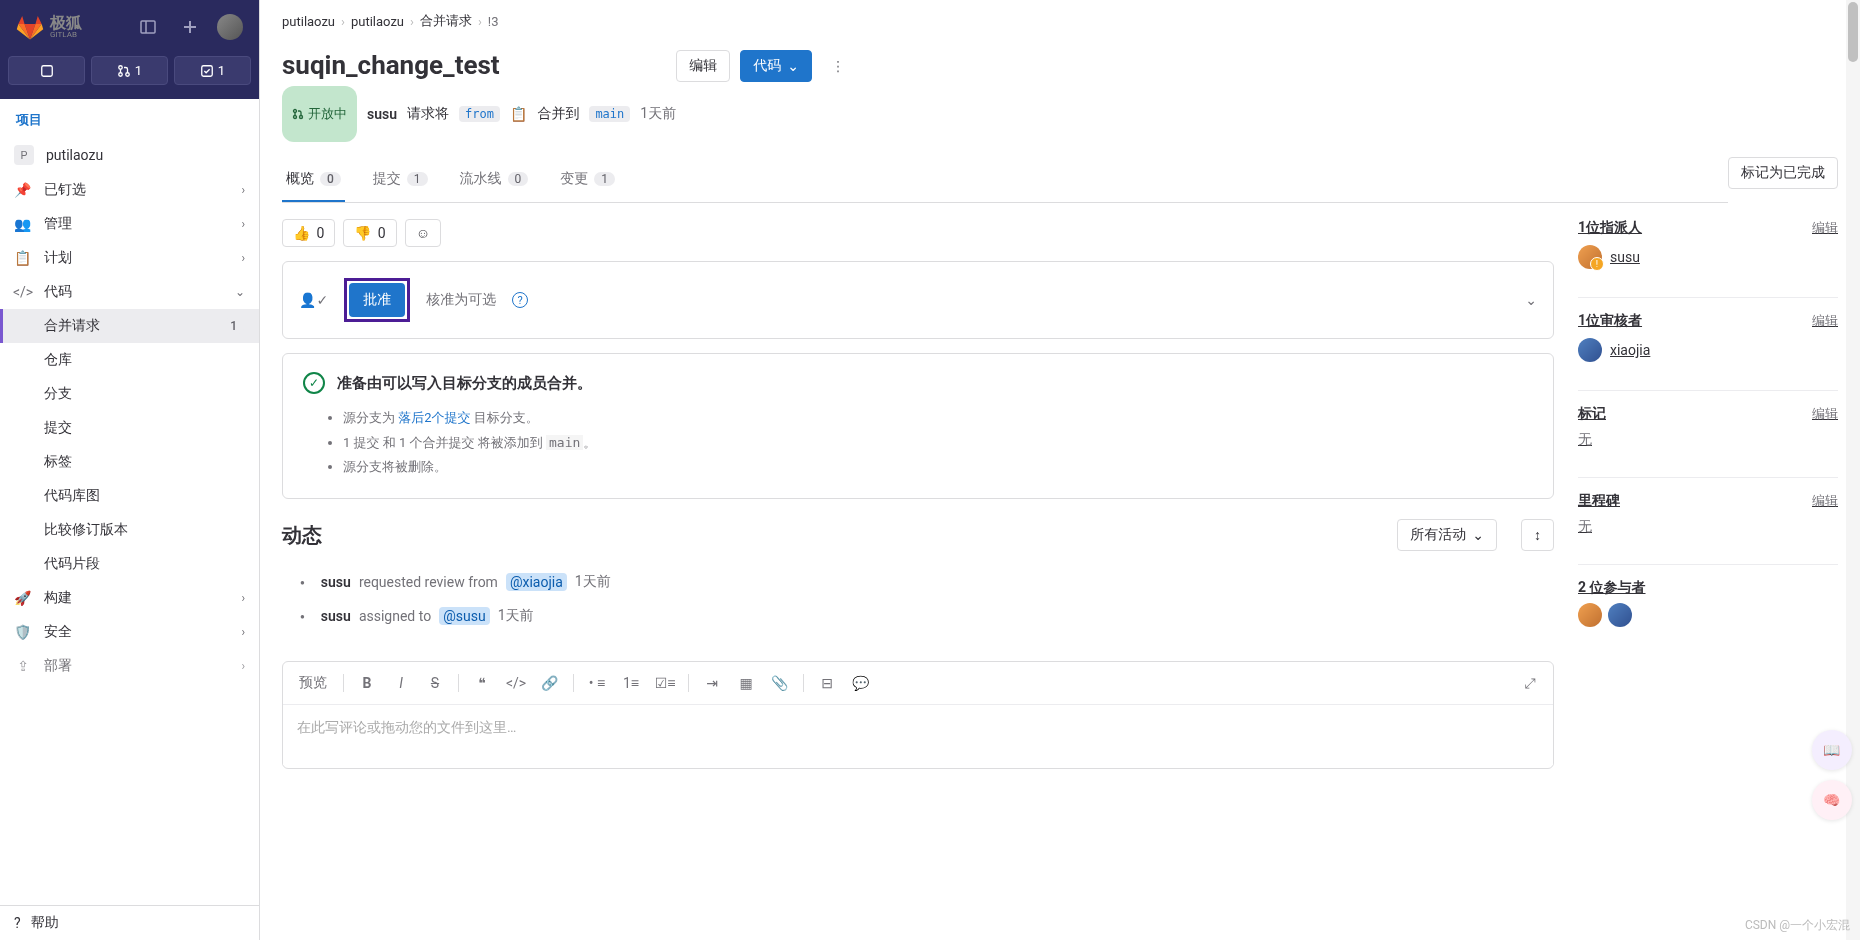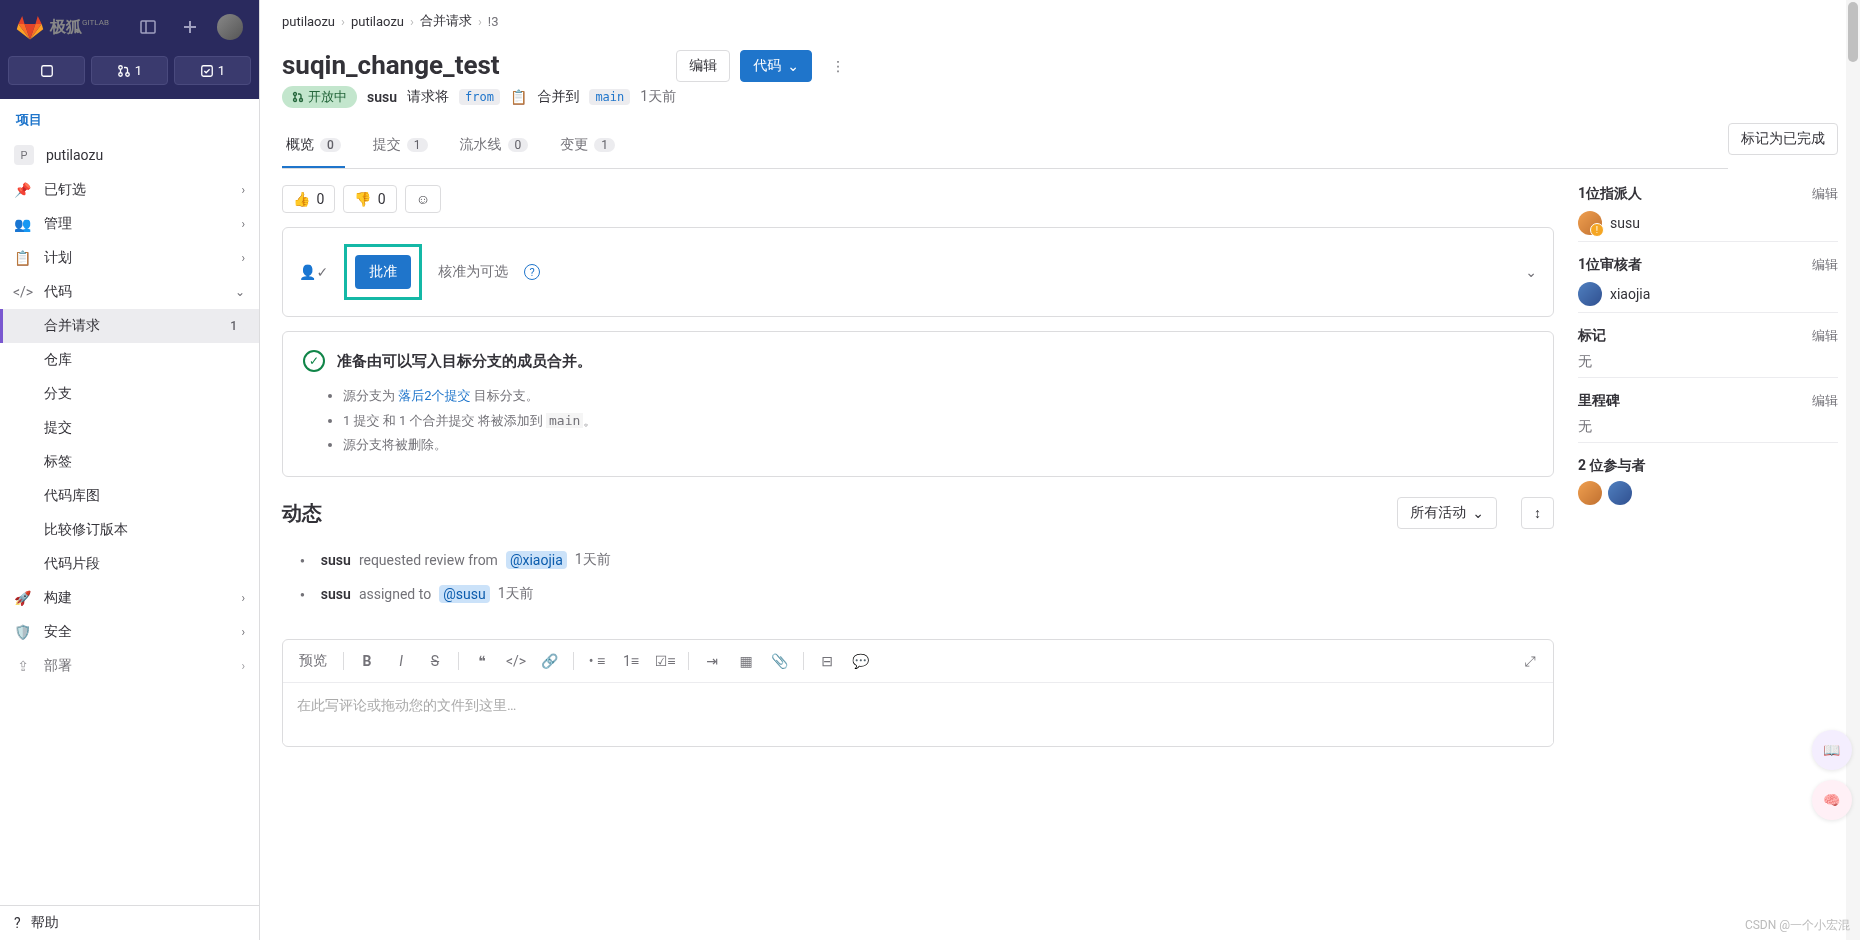--- a/index.html
+++ b/index.html
@@ -3,21 +3,21 @@
 <meta charset="utf-8">
 <style>
 * { margin: 0; padding: 0; box-sizing: border-box; font-family: -apple-system, BlinkMacSystemFont, "Segoe UI", Roboto, "PingFang SC", "Microsoft YaHei", sans-serif; }
 body { background: #fff; color: #333238; font-size: 14px; }
 .app { display: flex; height: 940px; }
 .sidebar { width: 260px; background: #fff; border-right: 1px solid #dcdcde; display: flex; flex-direction: column; }
 .sidebar-top { background: #2a2a5e; padding: 8px; }
 .logo-row { display: flex; align-items: center; justify-content: space-between; padding: 4px 8px 8px; }
 .logo { display: flex; align-items: center; gap: 6px; color: #fff; font-size: 12px;}
 .logo-icon { width: 28px; height: 28px; }
-.logo-text { display:flex; flex-direction:row; line-height:1; }
+.logo-text { display:flex; flex-direction:column; line-height:1; }
 .logo-text span:first-child { font-weight:bold; font-size:16px; color:#888; }
 .logo-text span:last-child { font-size:8px; color:#888; }
 .top-icons { display: flex; gap: 12px; align-items: center; color: #a0a0c0; }
 .top-iconbtn { width:30px; height:30px; display:flex; align-items:center; justify-content:center; cursor:pointer; }
 .avatar-sm { width: 26px; height: 26px; border-radius: 50%; background: linear-gradient(135deg,#888,#555); }
 .pill-row { display: flex; gap: 6px; margin: 6px 0; }
 .pill { flex: 1; background: #3a3a6e; color: #fff; border-radius: 4px; padding: 6px 0; text-align: center; font-size: 13px; cursor:pointer; display:flex; align-items:center; justify-content:center; gap:4px; border:1px solid #4a4a7e;}
 .search-bar { background: #3a3a6e; color: #a0a0c0; border-radius: 4px; padding: 8px 10px; display: flex; align-items: center; justify-content:center; gap: 8px; cursor:pointer; border:1px solid #4a4a7e;}
 .section-title { padding: 12px 16px 8px; color: #1f75cb; font-size: 13px; font-weight: bold; }
 .nav { flex: 1; overflow-y: auto; }
@@ -29,58 +29,58 @@
 .badge-round { background: #ececef; border-radius: 10px; padding: 1px 8px; font-size: 12px; margin-left: auto; color:#626168;}
 .sidebar-footer { border-top: 1px solid #dcdcde; padding: 8px 14px; display:flex; align-items:center; gap:10px; color:#333238; cursor:pointer;}
 .content { flex: 1; display:flex; flex-direction:column; overflow:hidden; position:relative;}
 .breadcrumb { padding: 12px 22px; font-size: 13px; color: #737278; display:flex; gap:6px; align-items:center; }
 .breadcrumb a { color: #333238; text-decoration:none; cursor:pointer;}
 .breadcrumb .sep { color: #bbb; }
 .scroll-area { flex:1; overflow-y:auto; padding: 0 22px 20px; }
 .mr-header { display:flex; justify-content:flex-start; align-items:flex-start; padding-top:8px;}
 .mr-title { font-size: 26px; font-weight: bold; margin-bottom: 6px; }
 .status-line { display:flex; align-items:center; gap:10px; font-size:14px; color:#333238; flex-wrap:wrap;}
-.status-open { background: #c3e6cd; color: #24663b; border-radius: 12px; padding: 2px 10px; font-size: 13px; display:flex; align-items:center; gap:4px;}
+.status-open { background: #c3e6cd; color: #24663b; border-radius: 12px; padding: 19px 10px; font-size: 13px; display:flex; align-items:center; gap:4px;}
 .branch-pill { background: #ececef; border-radius: 4px; padding: 1px 6px; font-family: monospace; font-size: 12px; color: #1f75cb; }
 .hdr-actions { display:flex; align-items:center; gap:10px; }
 .btn { border: 1px solid #dcdcde; background: #fff; padding: 6px 12px; border-radius: 4px; cursor: pointer; font-size: 14px; color:#333238;}
 .btn-primary { background: #1f75cb; color: #fff; border-color: #1f75cb; display:flex; align-items:center; gap:6px;}
 .kebab { width:32px; height:32px; display:flex; align-items:center; justify-content:center; cursor:pointer; color:#737278;}
 .tabs { display:flex; gap:24px; border-bottom:1px solid #dcdcde; margin-top:16px; }
 .tab { padding: 12px 4px; cursor:pointer; color:#737278; display:flex; align-items:center; gap:6px; border-bottom:2px solid transparent;}
 .tab.active { color:#333238; border-bottom-color:#1f75cb; font-weight:500;}
 .count-badge { background:#ececef; border-radius:10px; padding:0 7px; font-size:12px; color:#626168;}
 .main-row { display:flex; gap:24px; margin-top:16px; }
 .main-col { flex:1; min-width:0;}
 .side-col { width:260px; flex-shrink:0;}
 .react-row { display:flex; gap:8px; margin-bottom:14px; }
 .react-btn { border:1px solid #dcdcde; border-radius:4px; padding:5px 10px; display:flex; align-items:center; gap:6px; cursor:pointer; font-size:14px;}
 .approval-box { border:1px solid #dcdcde; border-radius:6px; padding:16px; display:flex; align-items:center; gap:16px; margin-bottom:14px;}
-.approve-btn-wrap { position:relative; border:3px solid #14b8a6; padding:8px;text-decoration:underline;}
+.approve-btn-wrap { position:relative; border:3px solid #4c1d95; padding:2px;text-decoration:underline;}
 .btn-approve { background:#1f75cb; color:#fff; border:none; padding:8px 14px; border-radius:4px; cursor:pointer; font-size:14px;}
 .info-link { color:#1f75cb; cursor:pointer;}
 .merge-box { border:1px solid #dcdcde; border-radius:6px; padding:18px 20px; margin-bottom:20px;}
 .merge-title-row { display:flex; align-items:center; gap:12px; margin-bottom:12px;}
 .check-circle { width:22px; height:22px; border-radius:50%; border:2px solid #108548; color:#108548; display:flex; align-items:center; justify-content:center; font-size:12px;}
 .merge-title { font-weight:bold; font-size:15px;}
 .merge-list { list-style:disc; padding-left:40px; color:#737278; font-size:13px; line-height:1.9;}
 .merge-list .mono { font-family:monospace; background:#f5f5f5; padding:0 3px;}
 .activity-hdr { display:flex; justify-content:space-between; align-items:center; margin-bottom:14px;}
 .activity-title { font-size:20px; font-weight:bold;}
 .activity-list { padding-left:18px; margin-bottom:18px;}
 .activity-item { display:flex; align-items:center; gap:8px; padding:8px 0; font-size:14px; color:#737278;}
 .activity-item::before { content:"●"; font-size:8px; margin-right:8px; color:#737278;}
 .mention { background:#cbe2f9; color:#0b5cad; border-radius:4px; padding:1px 4px;}
 .editor-box { border:1px solid #dcdcde; border-radius:6px;margin-top:28px; }
 .editor-toolbar { display:flex; align-items:center; gap:4px; padding:6px 8px; border-bottom:1px solid #ececef;}
 .ed-btn { width:30px; height:30px; display:flex; align-items:center; justify-content:center; border-radius:4px; cursor:pointer; color:#737278;}
 .ed-sep { width:1px; height:18px; background:#dcdcde; margin:0 4px;}
 .editor-area { width:100%; border:none; padding:14px; font-size:14px; resize:none; min-height:60px; outline:none; font-family:inherit;}
 .editor-area::placeholder { color:#aaa; }
-.side-section { padding-bottom:6px; margin-bottom:14px; border-bottom:1px solid #ececef;}
+.side-section { padding-bottom:28px; margin-bottom:14px; border-bottom:1px solid #ececef;text-decoration:underline;}
 .side-hdr { display:flex; justify-content:space-between; align-items:center; margin-bottom:8px;}
 .side-title { font-weight:bold; font-size:14px;}
 .edit-link { color:#737278; font-size:13px; cursor:pointer;}
 .user-row { display:flex; align-items:center; gap:8px; font-size:14px;}
 .avatar-xs { width:24px; height:24px; border-radius:50%; background:linear-gradient(135deg,#f0a050,#c07030); flex-shrink:0;}
 .avatar-xs.blue { background:linear-gradient(135deg,#5080c0,#305090);}
 .avatar-xs.warn { position:relative; }
 .avatar-xs.warn::after { content:"!"; position:absolute; bottom:-2px; right:-2px; width:12px; height:12px; background:#f5a623; color:#fff; font-size:9px; border-radius:50%; display:flex; align-items:center; justify-content:center; border:1px solid #fff;}
 .none-text { color:#737278; font-size:14px;}
 .participants { display:flex; gap:6px; margin-top:6px;}

